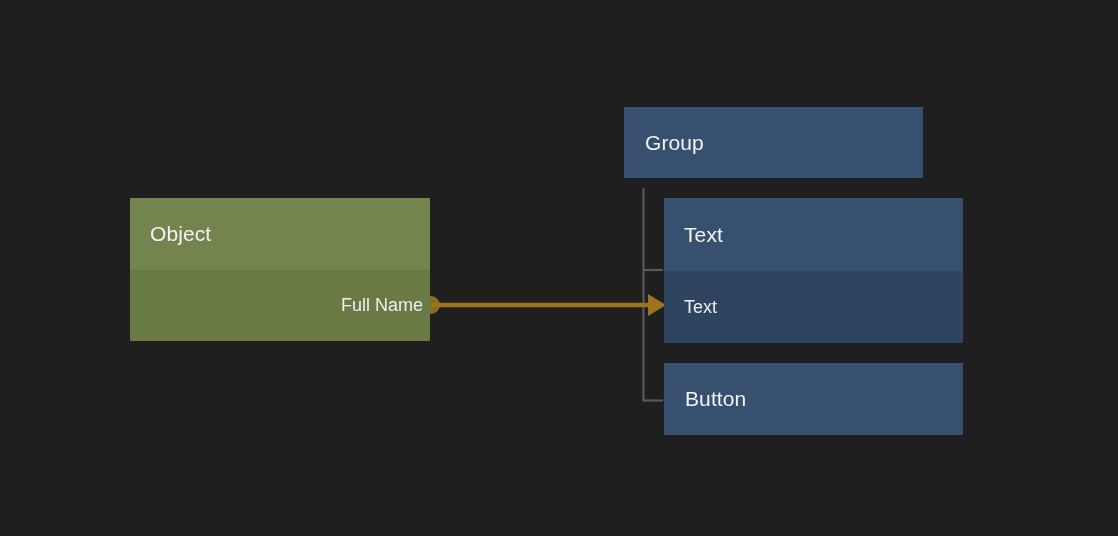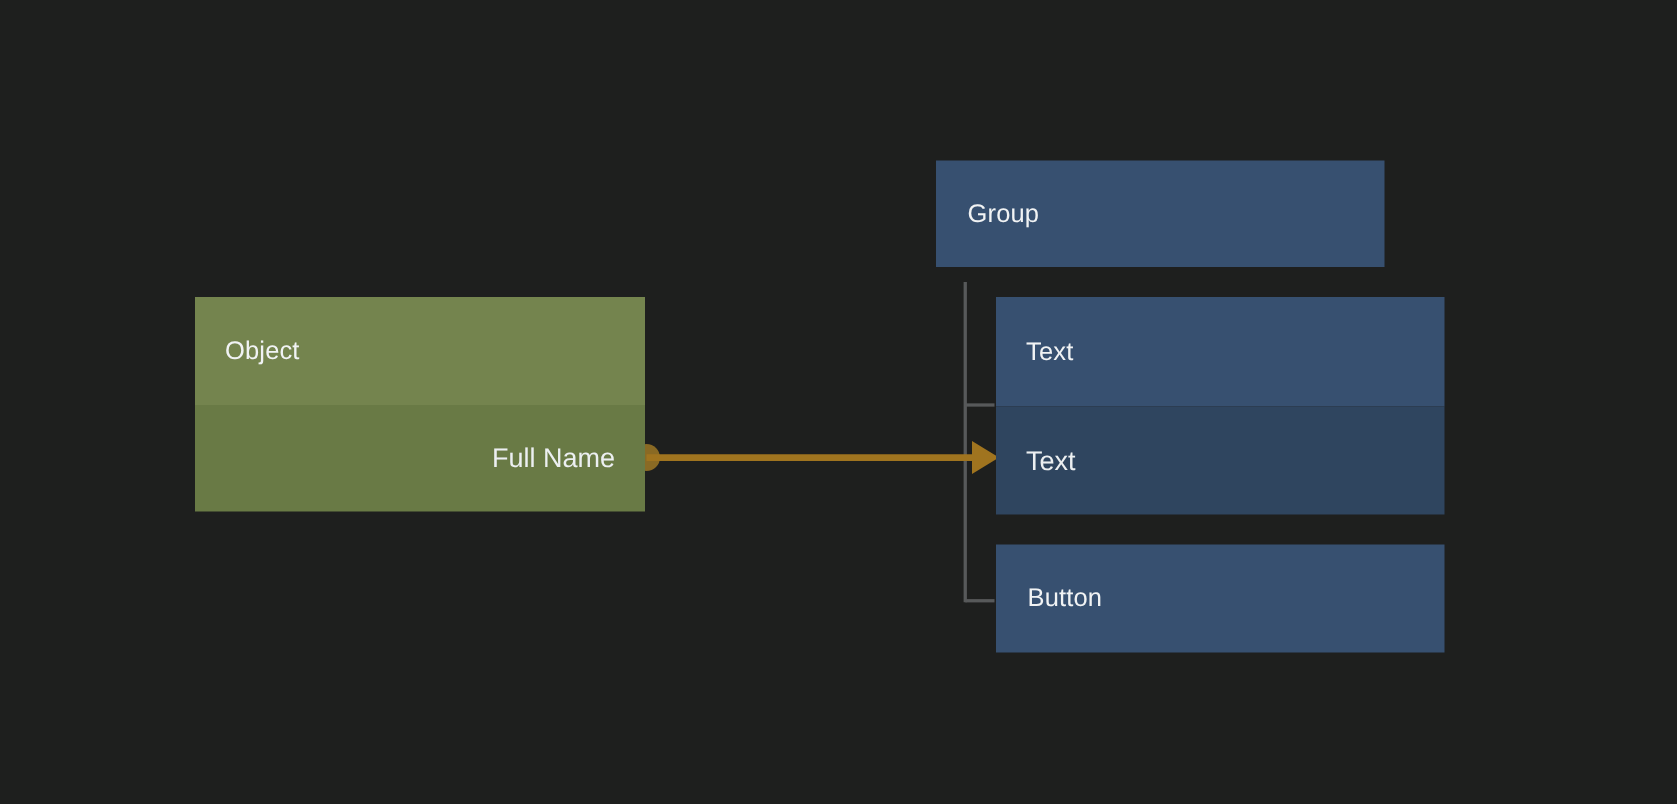--- a/index.html
+++ b/index.html
@@ -22,21 +22,21 @@
     position: absolute;
     box-sizing: border-box;
   }
   .node-header {
     display: flex;
     align-items: center;
     box-sizing: border-box;
   }
   .node-title {
     color: #f1f3f4;
-    font-size: 17px;
+    font-size: 21px;
     font-weight: 400;
     letter-spacing: .1px;
     white-space: nowrap;
   }
   .node-body {
     box-sizing: border-box;
     position: relative;
   }
   .field-row {
     display: flex;
@@ -64,21 +64,21 @@
     width: 100%;
     height: 72px;
     background: #74844e;
     padding-left: 20px;
   }
   #node-object .node-body {
     width: 100%;
     height: 71px;
     background: #697a45;
   }
-  #node-object .field-row { padding-right: 20px; }
+  #node-object .field-row { padding-right: 7px; }
 
   
   #node-group {
     left: 624px;
     top: 107px;
     width: 299px;
     height: 71px;
   }
   #node-group .node-header {
     width: 100%;

